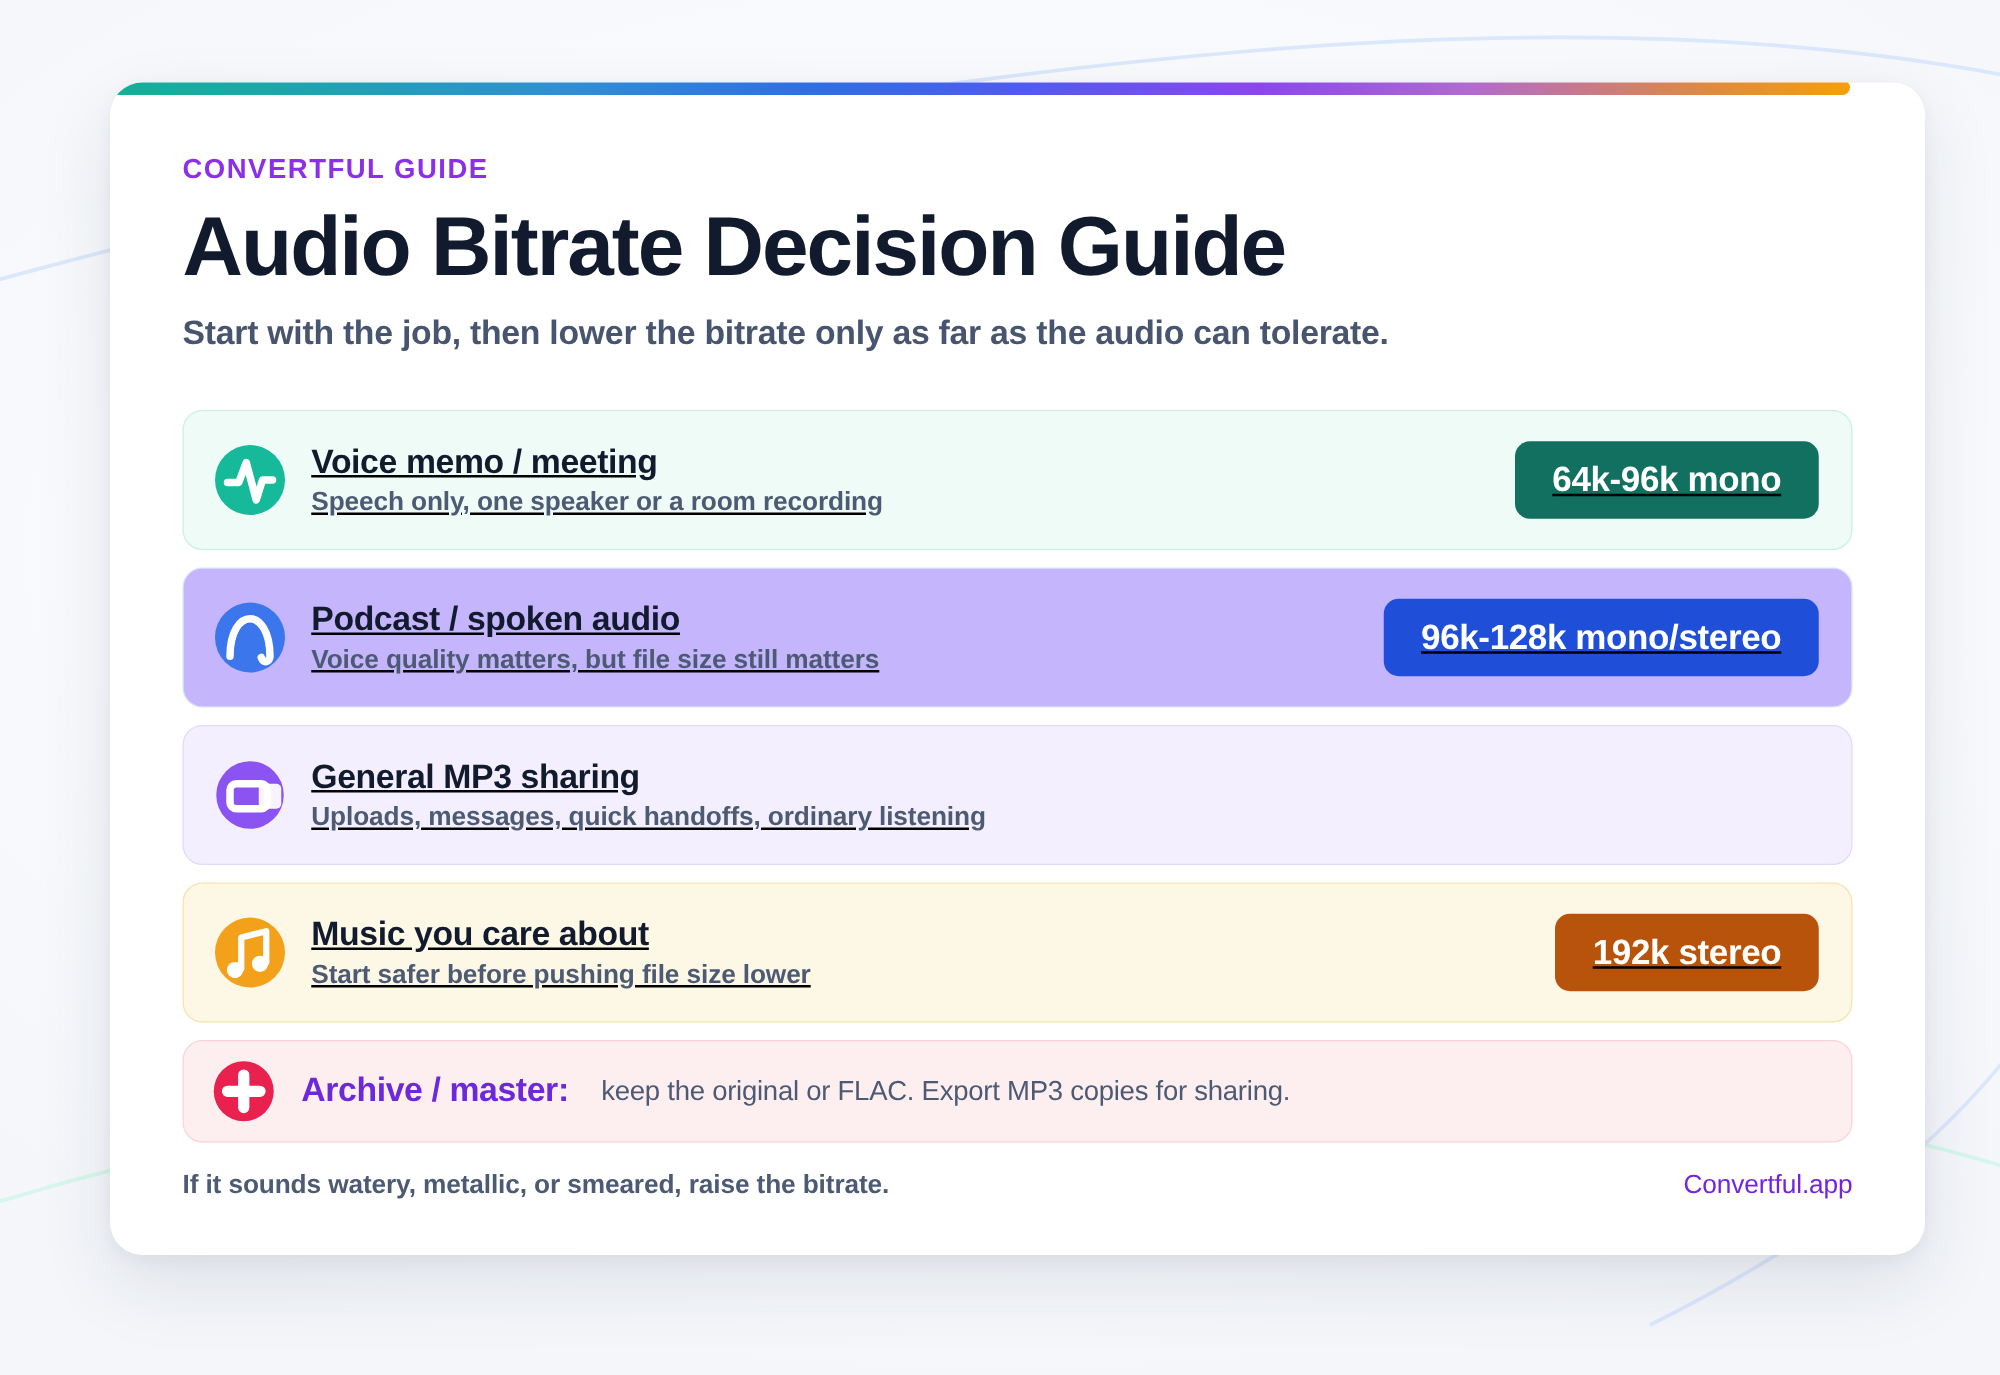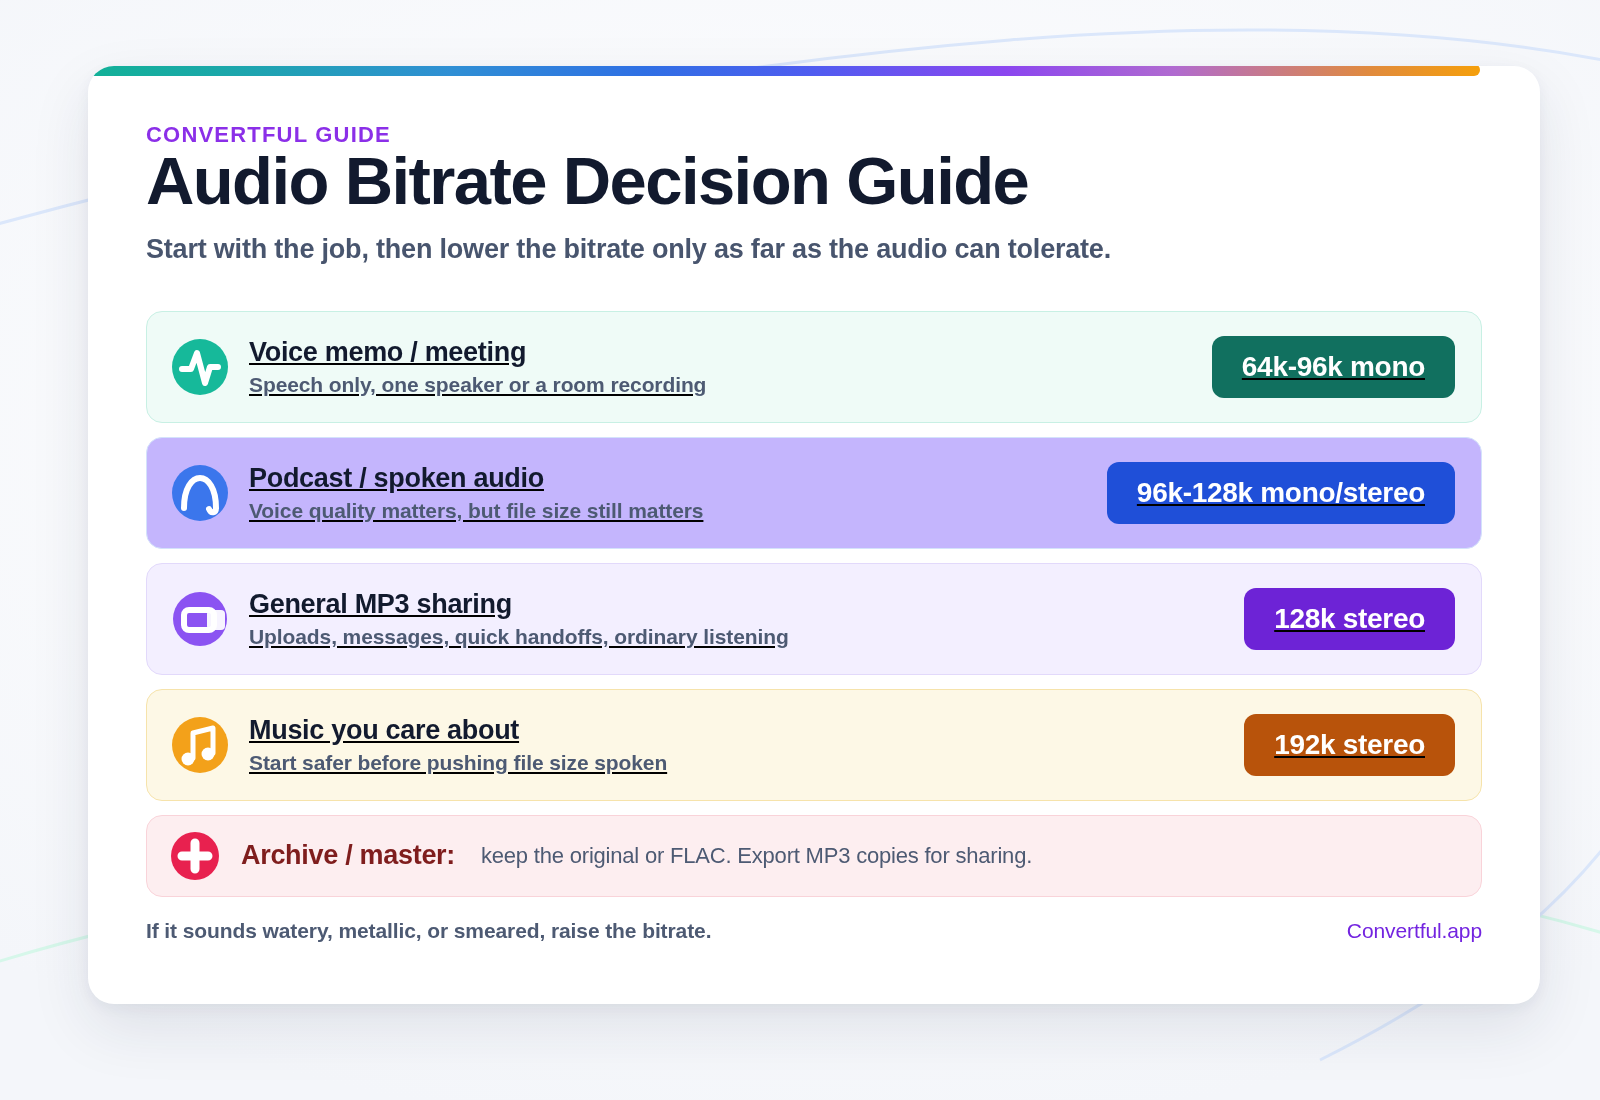--- a/index.html
+++ b/index.html
@@ -64,20 +64,21 @@
 
   .eyebrow {
     color: #8b2fe8;
     font-size: 22px;
     font-weight: bold;
     letter-spacing: 1.2px;
     line-height: 1;
   }
 
   .headline {
+    margin-top: 17px;
     color: #121a2e;
     font-size: 67px;
     font-weight: bold;
     letter-spacing: -1.6px;
     line-height: 1.04;
   }
 
   .subhead {
     margin-top: 18px;
     color: #48556e;
@@ -155,21 +156,21 @@
     align-items: center;
     height: 82px;
     background: #fdeef0;
     border: 1px solid #f9d3d9;
     border-radius: 16px;
     padding: 0 26px 0 22px;
   }
   .archive-icon { width: 52px; height: 52px; flex: 0 0 52px; margin-right: 20px; }
   .archive-icon svg { display: block; width: 52px; height: 52px; }
   .archive-label {
-    color: #7f1d1d;
+    color: #6d28d9;
     font-size: 27px;
     font-weight: bold;
     letter-spacing: -0.3px;
     margin-right: 26px;
     white-space: nowrap;
     text-align: right;
   }
   .archive-body {
     color: #4d5a73;
     font-size: 22px;
@@ -255,35 +256,34 @@
           <svg viewBox="0 0 62 62" xmlns="http://www.w3.org/2000/svg">
             <circle cx="31" cy="31" r="27" fill="#8b53f2"></circle>
             <rect x="38" y="22" width="18" height="20" rx="4" fill="#f7f4ff"></rect>
             <rect x="15" y="22" width="30" height="20" rx="5" fill="none" stroke="#ffffff" stroke-width="6"></rect>
           </svg>
         </div>
         <div class="row-text">
           <div class="row-title">General MP3 sharing</div>
           <div class="row-sub">Uploads, messages, quick handoffs, ordinary listening</div>
         </div>
-        <div class="badge mp3">128k stereo</div>
       </div>
 
       <div class="row music">
         <div class="row-icon">
           <svg viewBox="0 0 62 62" xmlns="http://www.w3.org/2000/svg">
             <circle cx="31" cy="31" r="28" fill="#f3a11a"></circle>
             <path d="M24 44 L24 19 L44 14 L44 39" fill="none" stroke="#ffffff" stroke-width="5" stroke-linecap="round" stroke-linejoin="round"></path>
             <circle cx="19" cy="45" r="6.5" fill="#ffffff"></circle>
             <circle cx="39" cy="40" r="6.5" fill="#ffffff"></circle>
           </svg>
         </div>
         <div class="row-text">
           <div class="row-title">Music you care about</div>
-          <div class="row-sub">Start safer before pushing file size spoken</div>
+          <div class="row-sub">Start safer before pushing file size lower</div>
         </div>
         <div class="badge music">192k stereo</div>
       </div>
 
     </div>
 
     <div class="archive">
       <div class="archive-icon">
         <svg viewBox="0 0 52 52" xmlns="http://www.w3.org/2000/svg">
           <circle cx="26" cy="26" r="24" fill="#e8214f"></circle>

